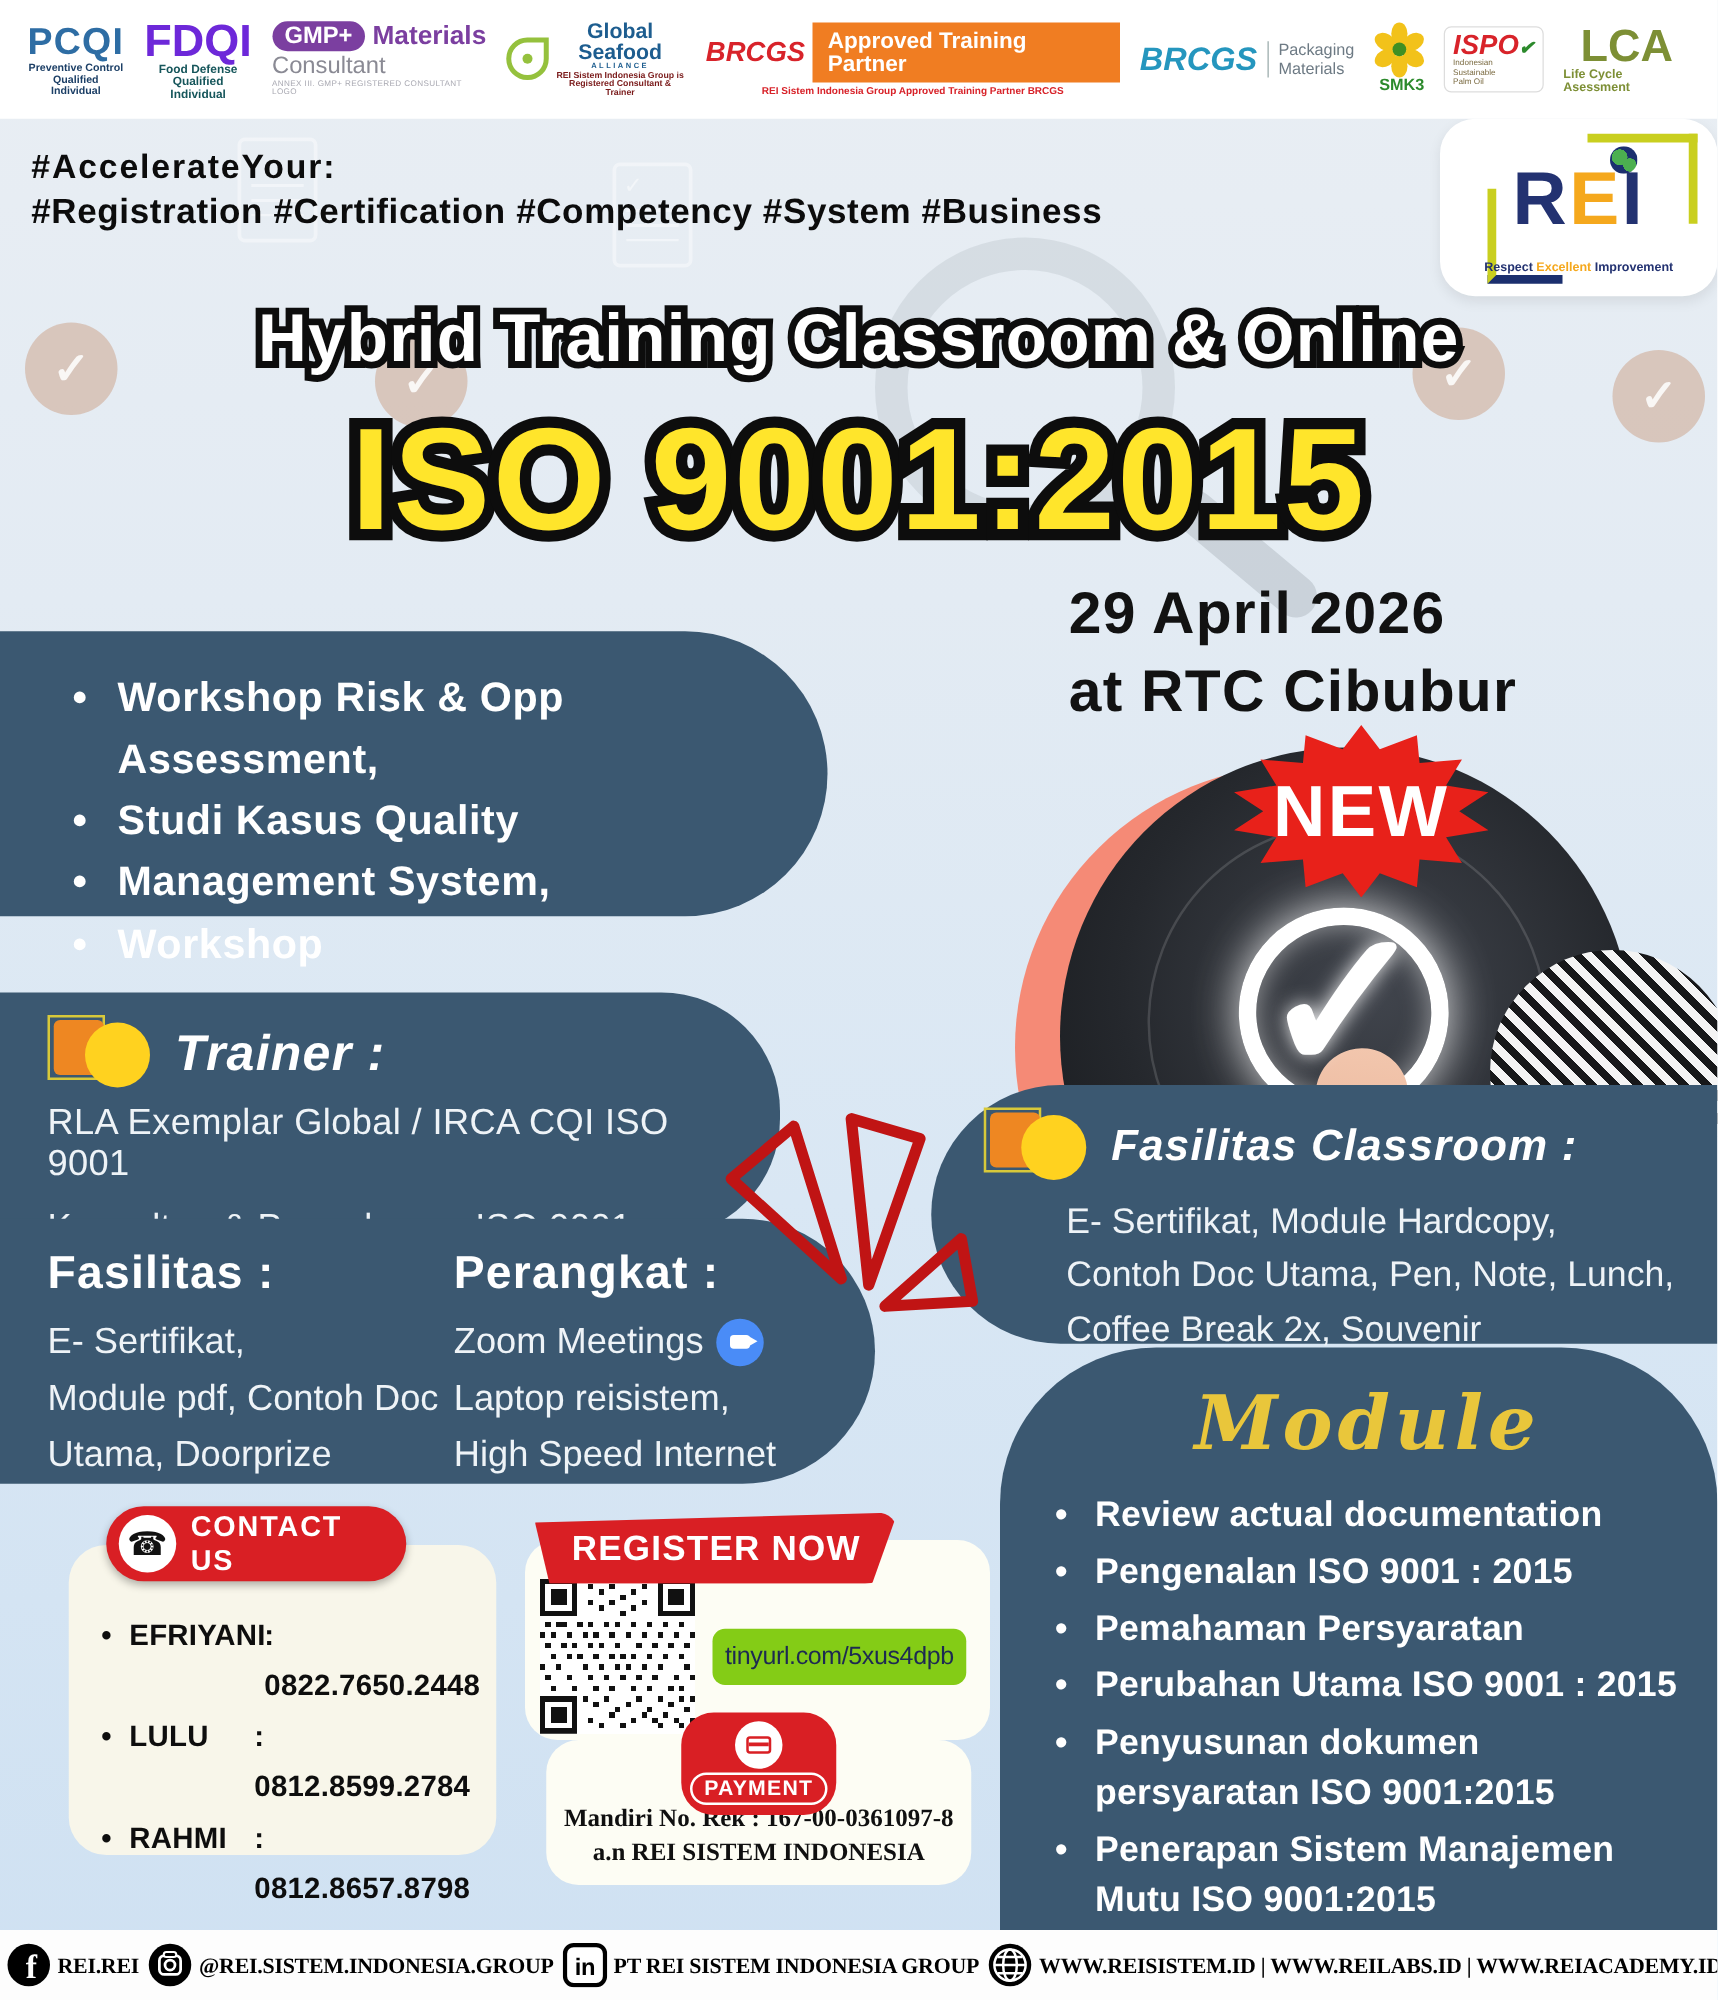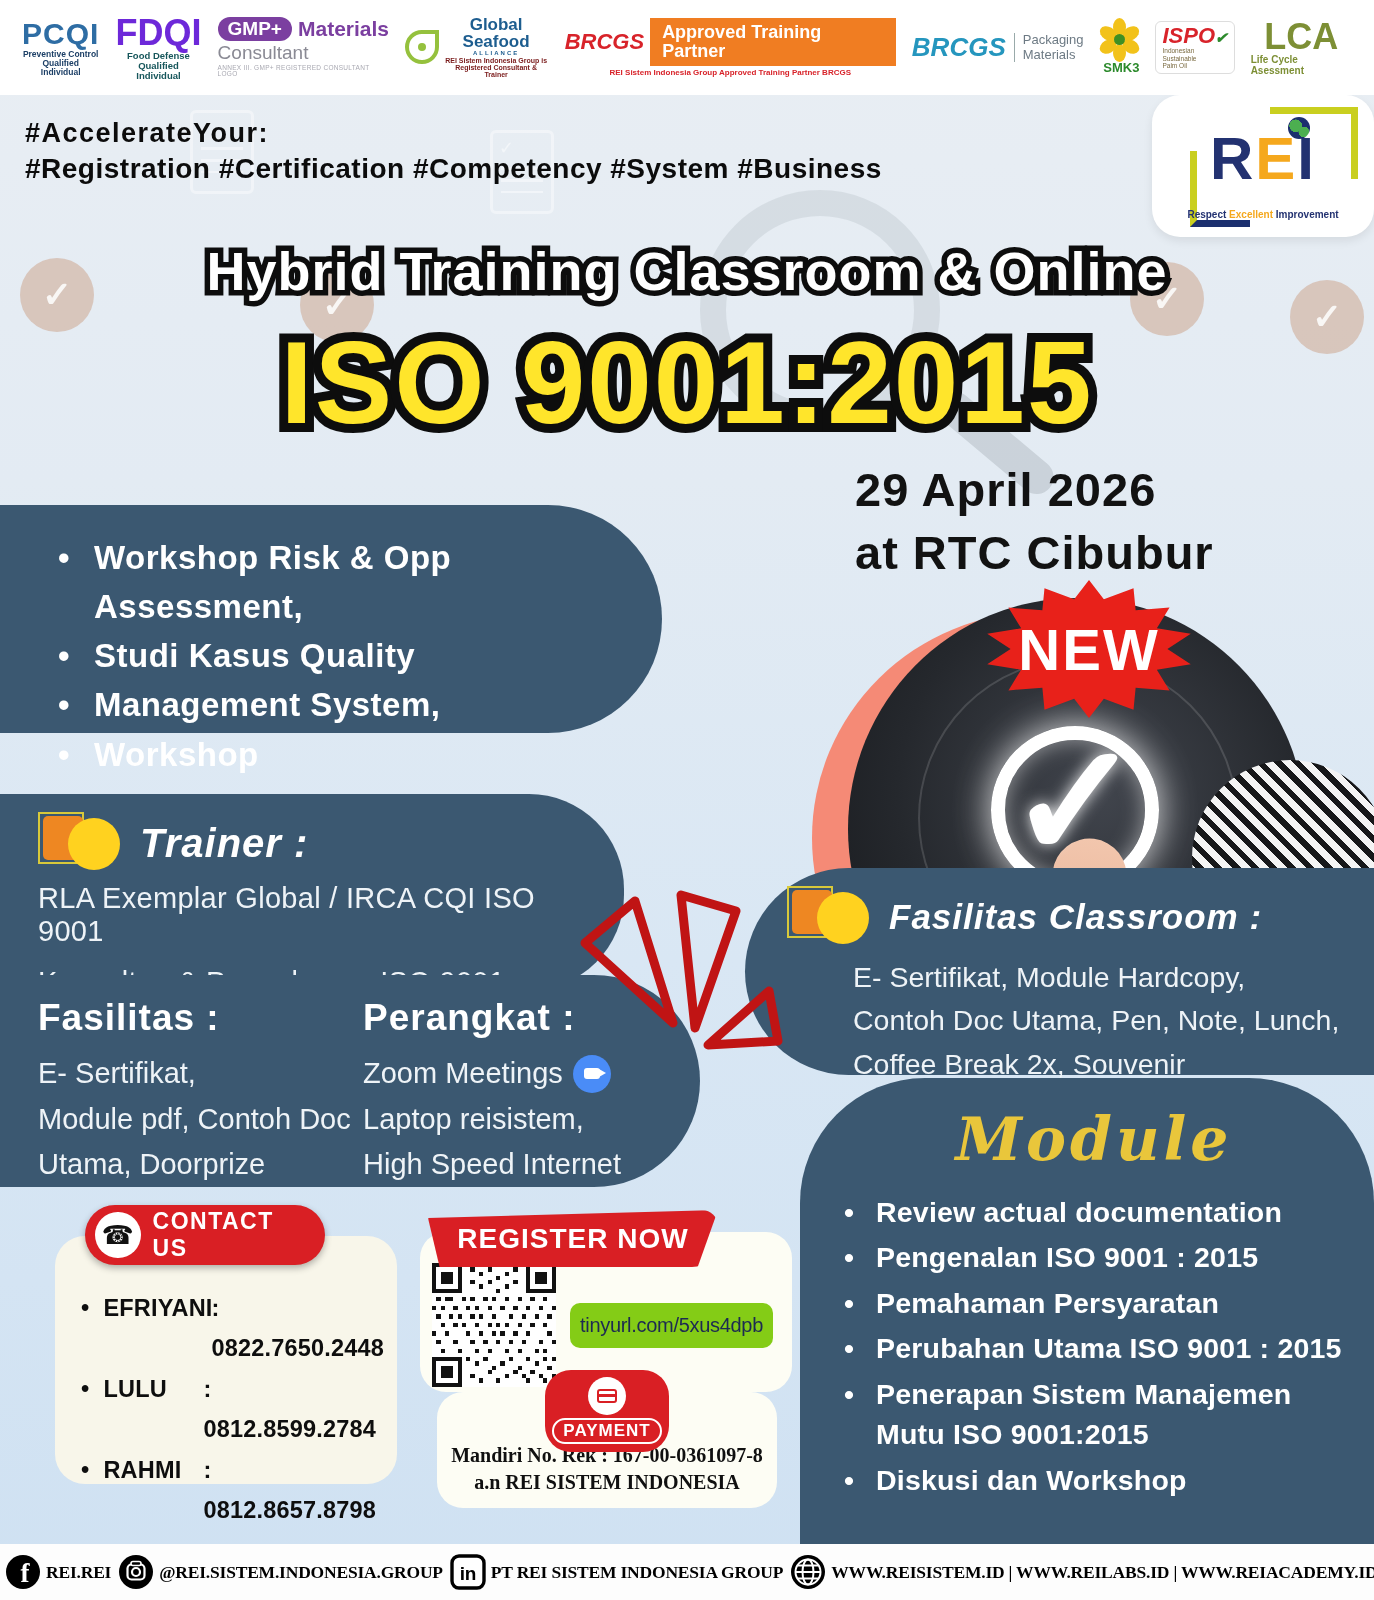--- a/index.html
+++ b/index.html
@@ -406,20 +406,21 @@
     </div>
   </div>
 
   <div class="panel p-module">
     <div class="module-title">Module</div>
     <ul>
       <li>Review actual documentation</li>
       <li>Pengenalan ISO 9001 : 2015</li>
       <li>Pemahaman Persyaratan</li>
       <li>Perubahan Utama ISO 9001 : 2015</li>
+      <li>Penyusunan dokumen persyaratan ISO 9001:2015</li>
       <li>Penerapan Sistem Manajemen Mutu ISO 9001:2015</li>
       <li>Diskusi dan Workshop</li>
     </ul>
   </div>
 
   <div class="contact-pill">
     <span class="phone-circle"></span>
     <span class="contact-label">CONTACT US</span>
   </div>
   <div class="contact-panel">

